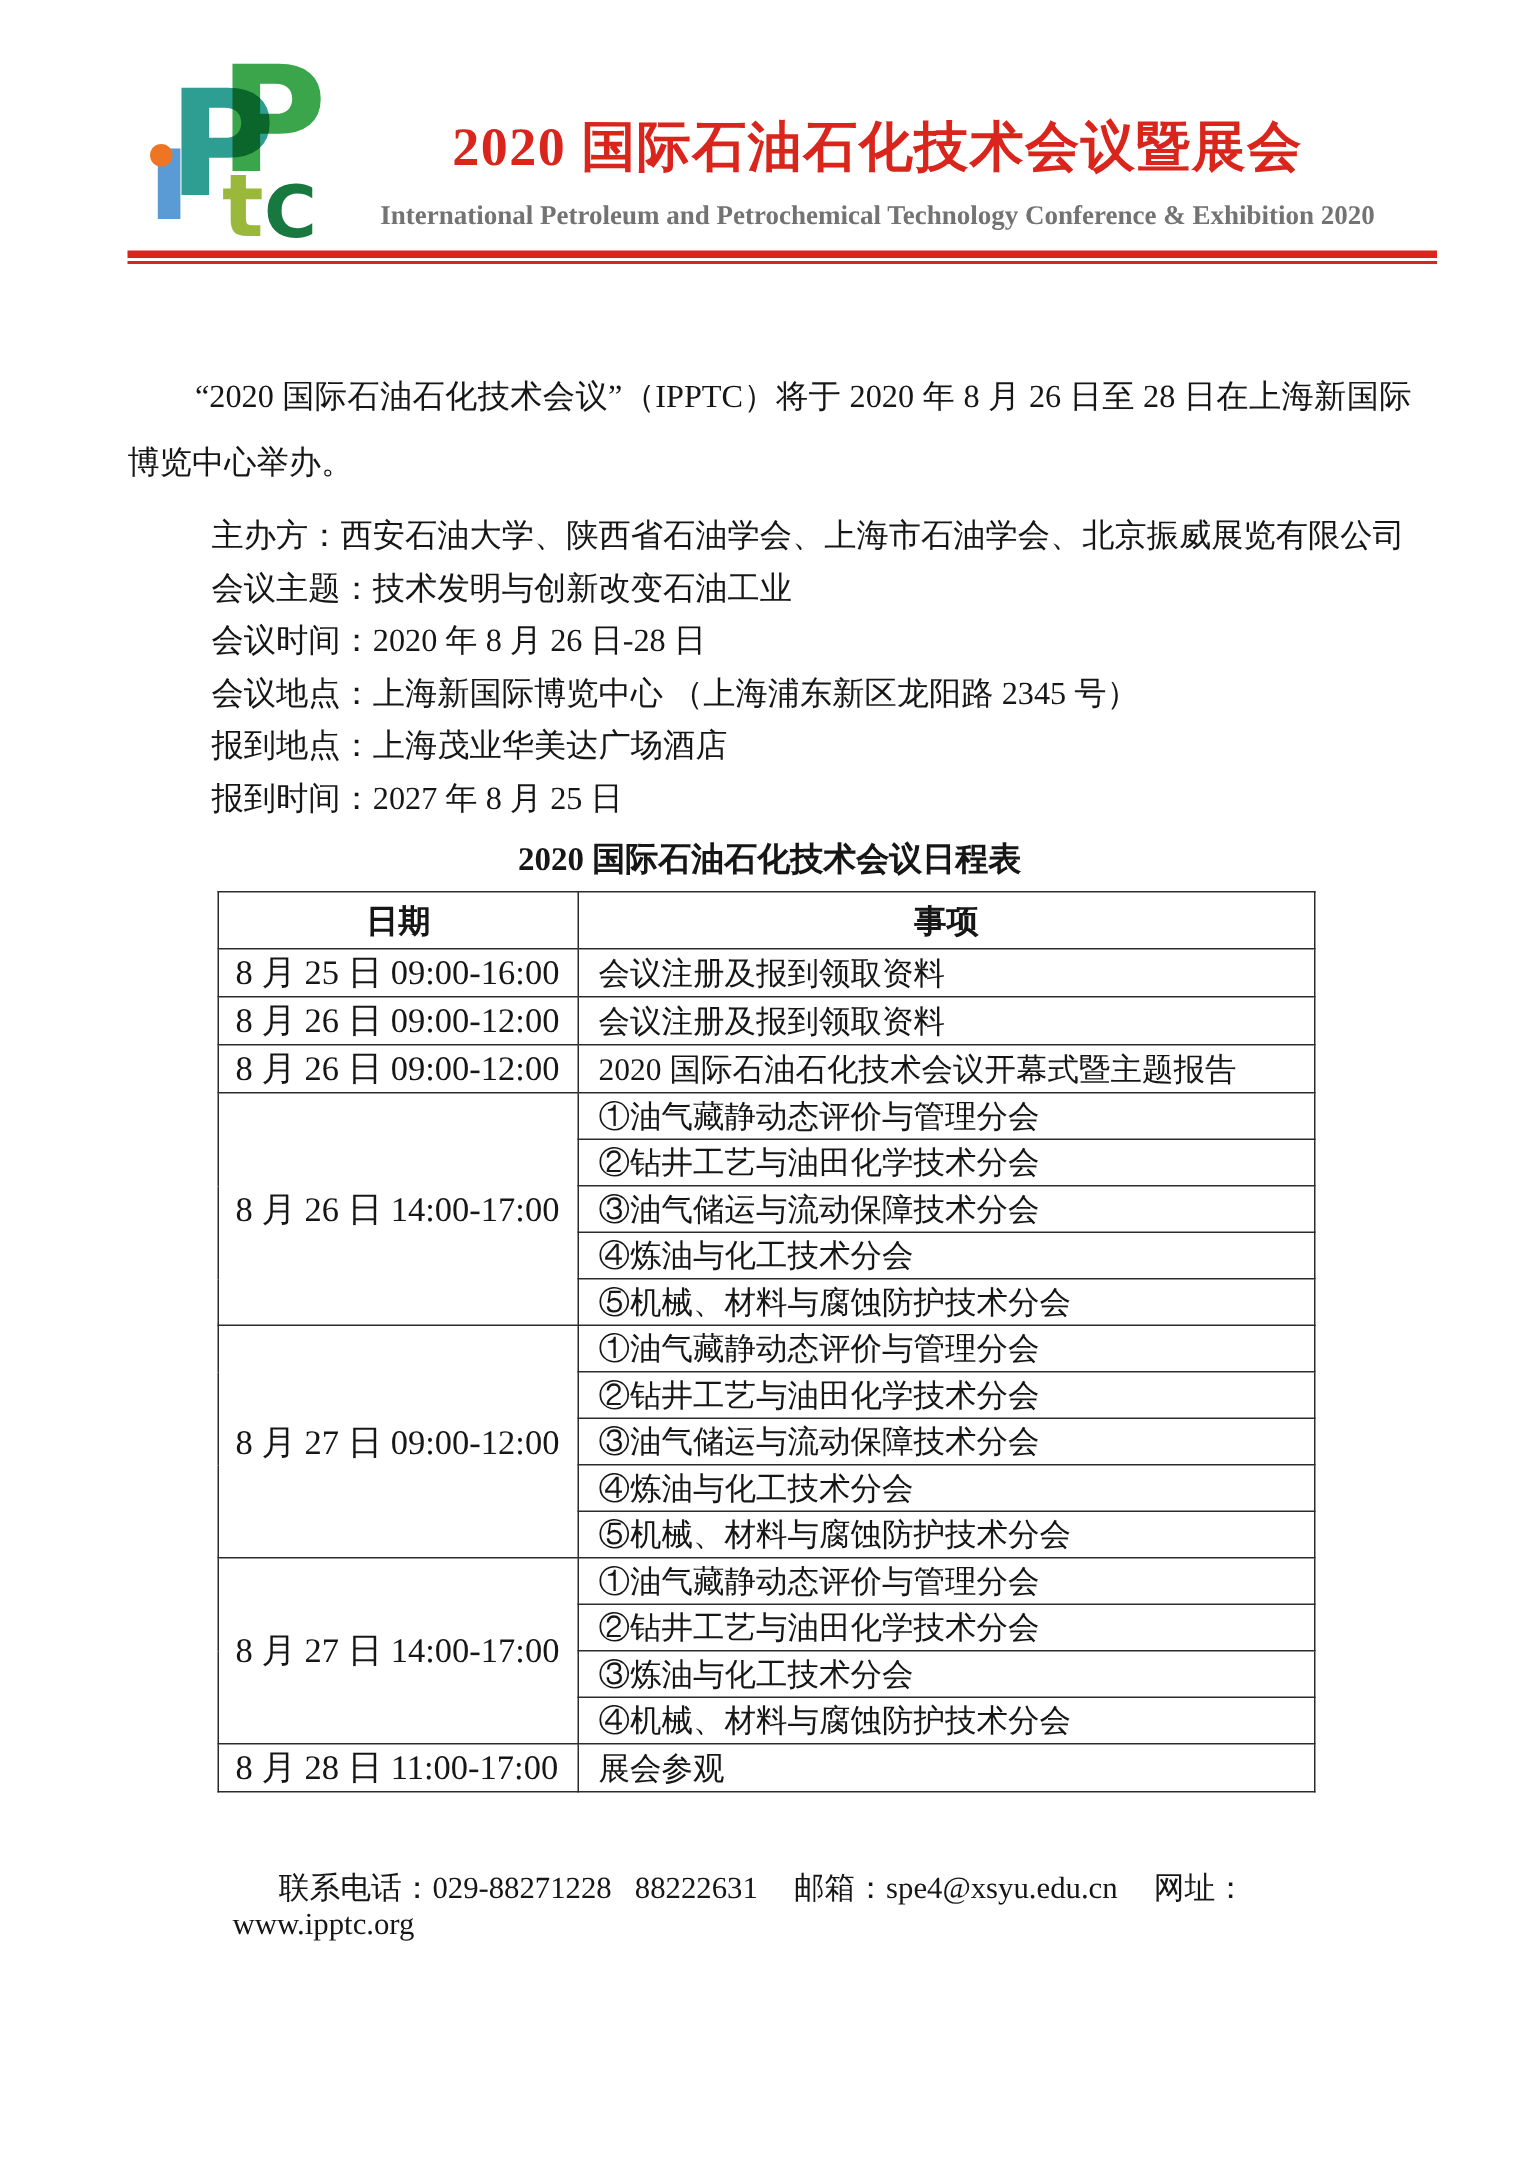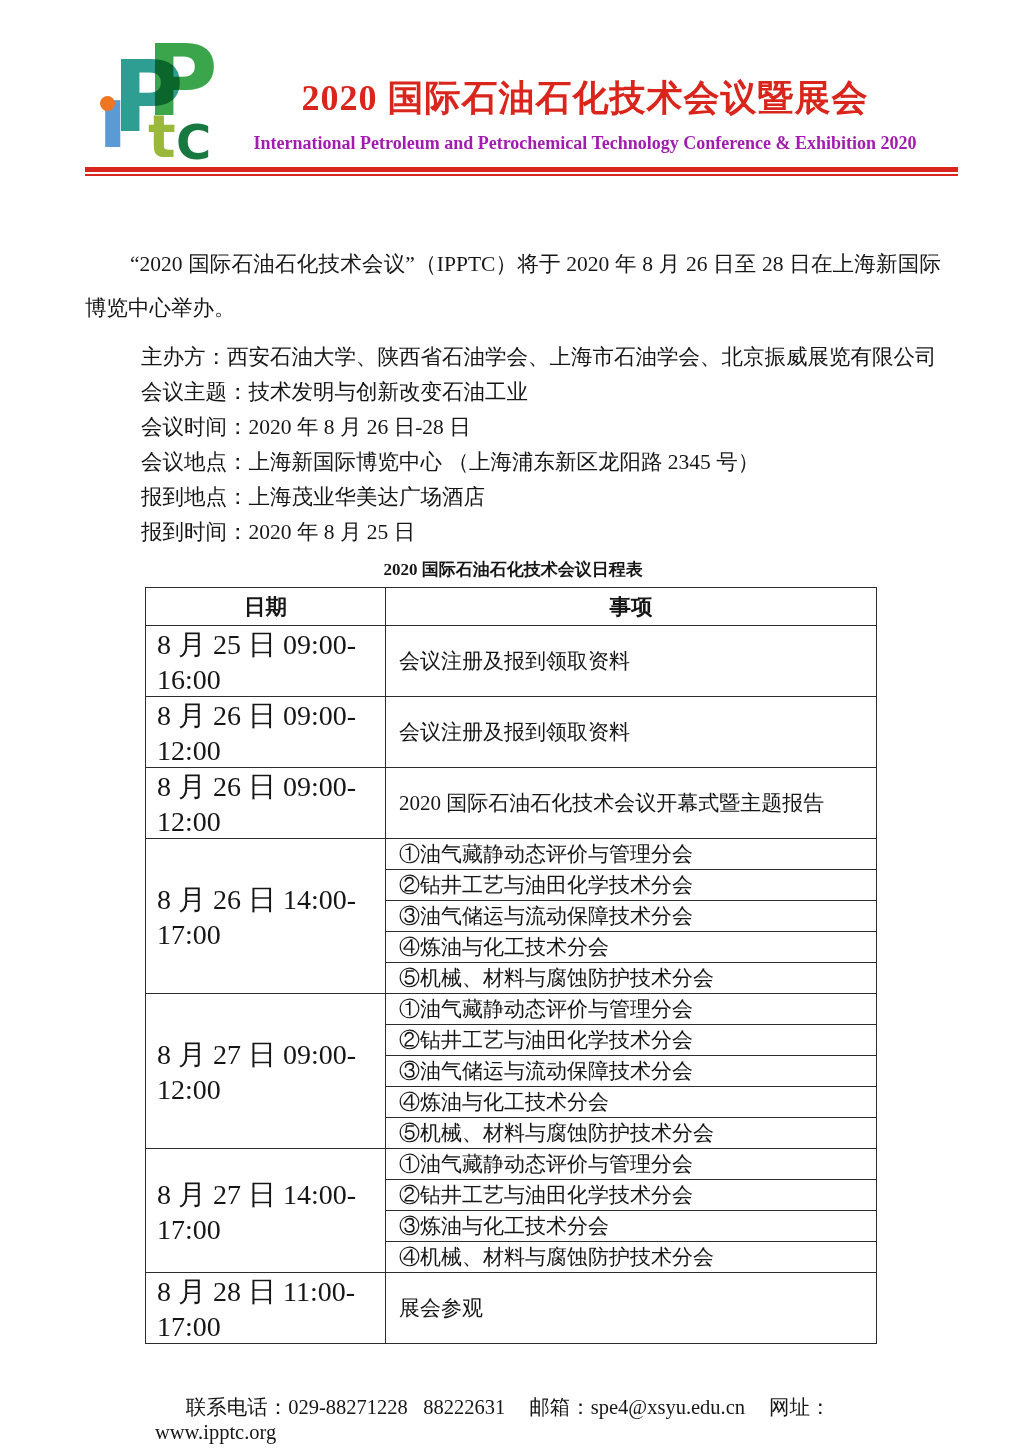--- a/index.html
+++ b/index.html
@@ -32,26 +32,26 @@
   .notice-heading {
     position:absolute; top:196px; left:0; width:100%; text-align:center;
     font-size:27px; letter-spacing:6px; color:#111;
   }
   .content { position:absolute; top:242px; left:85px; width:856px; font-size:21.5px; }
   .body-para { line-height:44px; text-align:justify; text-indent:45px; }
   .body-para + .body-para { margin-top:4px; }
   .details { margin-top:10px; margin-left:56px; }
   .detail-line { line-height:35px; white-space:pre-wrap; }
   
-  .schedule-title { margin-top:8px; text-align:center; font-weight:bold; font-size:17px; }
+  .schedule-title { margin-top:8px; text-align:center; font-weight:bold; font-size:22px; }
   table.schedule { margin:6px 0 0 60px; width:732px; border-collapse:collapse; table-layout:fixed; }
   table.schedule th, table.schedule td { border:1.6px solid #2c2c2c;margin-top:20px; }
   table.schedule th { font-weight:bold; font-size:21.5px; height:38px; text-align:center; }
   th.col-date { width:240px; }
-  td.date-cell { padding-left:11px; font-size:28px; vertical-align:middle; }
+  td.date-cell { padding-left:11px; font-size:23px; vertical-align:middle; }
   td.item-cell { padding:2px 4px 2px 13px; font-size:21px; height:30px; line-height:26px; }
   
   .footer { margin-top:26px; margin-left:70px; font-size:20.5px; white-space:pre-wrap; }
   .footer span { margin-right:24px; }
 </style>
 </head>
 <body>
 
 <div class="page">
 
@@ -59,40 +59,40 @@
     <div class="logo-dot" style="background: rgb(238, 118, 35);"></div>
   <span class="ltr l0" style="color: rgb(91, 155, 213);">ı</span>
       <span class="ltr l1" style="color: rgb(47, 158, 146);">P</span>
       <span class="ltr l2" style="color: rgb(58, 165, 74);">P</span>
       <span class="ltr l3" style="color: rgb(154, 184, 58);">t</span>
       <span class="ltr l4" style="color: rgb(23, 121, 63);">C</span>
     </div>
 
   <div class="header-titles">
     <div class="title-cn accent-text" style="color: rgb(217, 37, 28);">2020 国际石油石化技术会议暨展会</div>
-    <div class="title-en accent-text" style="color: #a21caf;">International Petroleum and Petrochemical Technology Conference &amp; Exhibition 2020</div>
+    <div class="title-en accent-text" style="color: #737373;">International Petroleum and Petrochemical Technology Conference &amp; Exhibition 2020</div>
   </div>
 
   <div class="rule">
     <div class="rule-thick accent-bg" style="background: rgb(217, 37, 28);"></div>
     <div class="rule-thin accent-bg" style="background: rgb(217, 37, 28);"></div>
   </div>
 
 
   <div class="content">
 
     <p class="body-para">“2020 国际石油石化技术会议”（IPPTC）将于 2020 年 8 月 26 日至 28 日在上海新国际博览中心举办。</p>
 
     <div class="details">
       <div class="detail-line">主办方：西安石油大学、陕西省石油学会、上海市石油学会、北京振威展览有限公司</div>
       <div class="detail-line">会议主题：技术发明与创新改变石油工业</div>
       <div class="detail-line">会议时间：2020 年 8 月 26 日-28 日</div>
       <div class="detail-line">会议地点：上海新国际博览中心 （上海浦东新区龙阳路 2345 号）</div>
       <div class="detail-line">报到地点：上海茂业华美达广场酒店</div>
-      <div class="detail-line">报到时间：2020 年 8 月 25 日</div>
+      <div class="detail-line">报到时间：2027 年 8 月 25 日</div>
     </div>
 
     <div class="schedule-title">2020 国际石油石化技术会议日程表</div>
 
     <table class="schedule">
       <thead>
         <tr>
           <th class="col-date">日期</th>
           <th class="col-item">事项</th>
         </tr>

